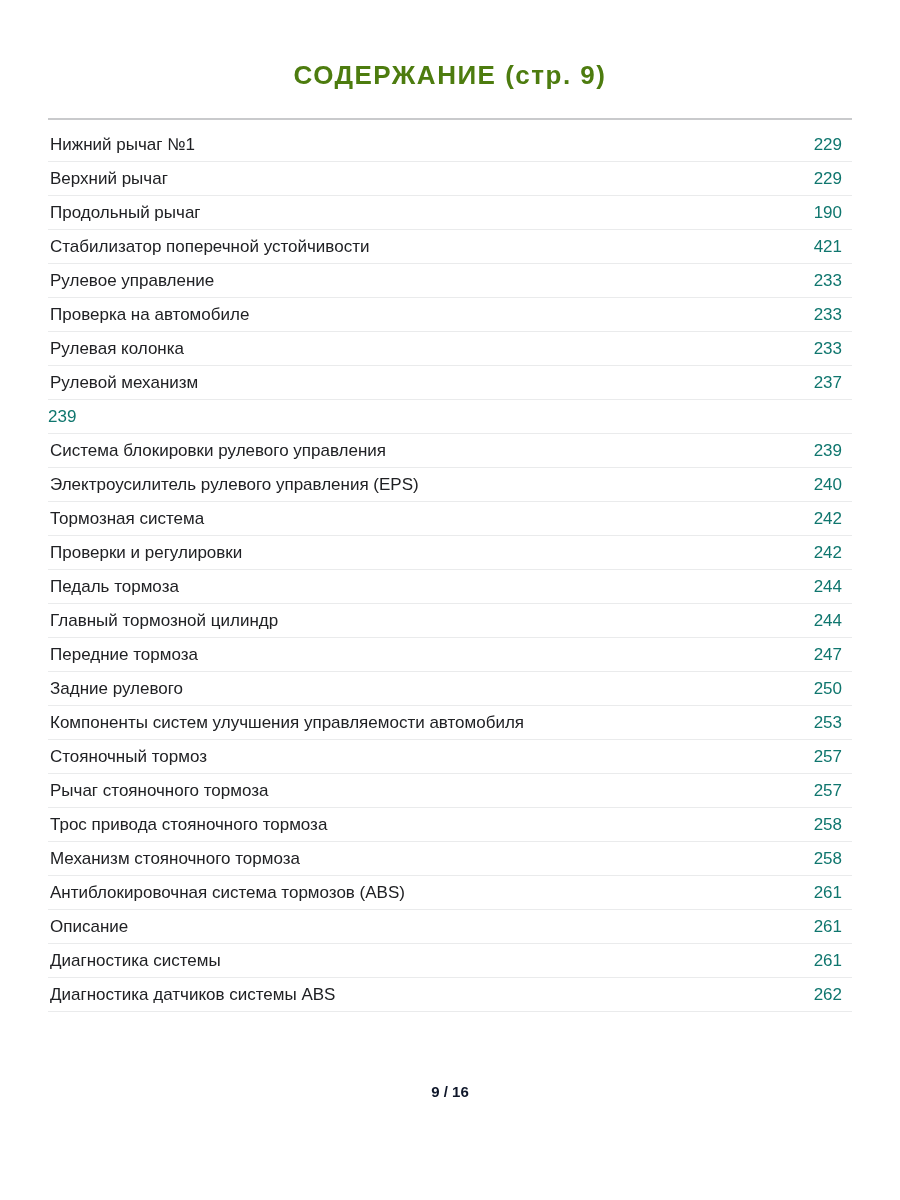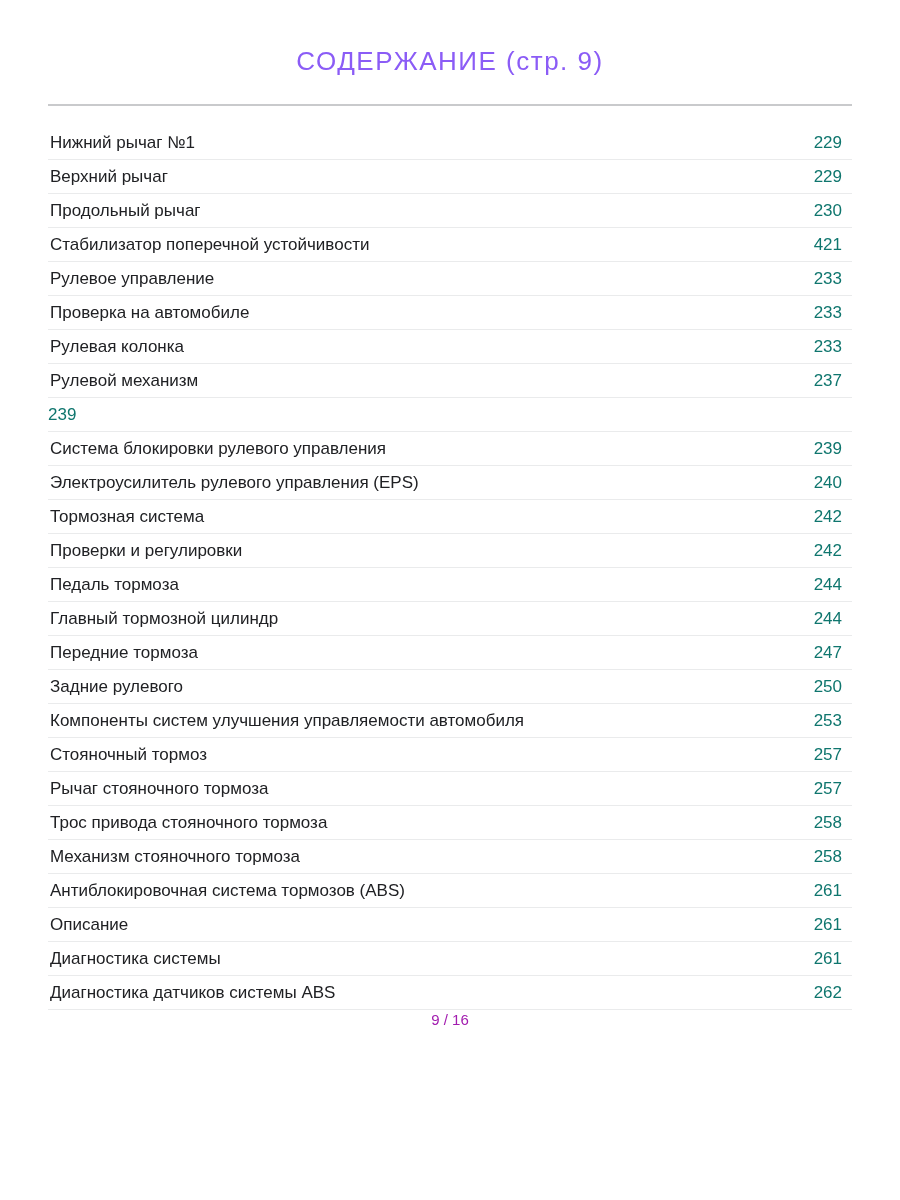--- a/index.html
+++ b/index.html
@@ -13,60 +13,62 @@
     height: 1200px;
     margin: 0 auto;
     background: #ffffff;
     font-family: "Liberation Sans", "DejaVu Sans", sans-serif;
     box-sizing: border-box;
     padding: 0 48px;
     overflow: hidden;
   }
   .doc-title {
     margin: 0;
-    padding-top: 46px;
+    padding-top: 60px;
     height: 30px;
     line-height: 30px;
     text-align: center;
     font-size: 26px;
-    font-weight: 400;
+    font-weight: 700;
     letter-spacing: 1.5px;
-    color: #8b5cf6;
+    color: #4d7c0f;
   }
   .header-rule {
     height: 2px;
     background: #c9cacc;
     margin-top: 28px;
   }
   .toc-list {
-    margin-top: 20px;
+    margin-top: 8px;
   }
   .row {
     display: flex;
     justify-content: space-between;
     align-items: center;
     height: 33px;
     border-bottom: 1px solid #eaebec;
     font-size: 17px;
   }
   .row .label {
     color: #202124;
     white-space: nowrap;
     padding-left: 2px;
   }
   .row .num {
     color: #0f766e;
     padding-right: 10px;
     white-space: nowrap;
   }
   .page-footer {
+    margin-top: 70px;
     text-align: center;
     font-size: 15px;
     line-height: 20px;
-    color: #a21caf;
+    color: #0f172a;
+    font-weight: bold;
   }
 </style>
 </head>
 <body>
 
 <div class="page">
   <h1 class="doc-title">СОДЕРЖАНИЕ (стр. 9)</h1>
   <div class="header-rule"></div>
 
   <div class="toc-list" id="toc-list">
@@ -75,21 +77,21 @@
     <span class="num">229</span>
   </div>
 
   <div class="row">
     <span class="label">Верхний рычаг</span>
     <span class="num">229</span>
   </div>
 
   <div class="row">
     <span class="label">Продольный рычаг</span>
-    <span class="num">230</span>
+    <span class="num">190</span>
   </div>
 
   <div class="row">
     <span class="label">Стабилизатор поперечной устойчивости</span>
     <span class="num">421</span>
   </div>
 
 
   <div class="row">
     <span class="label">Рулевое управление</span>

